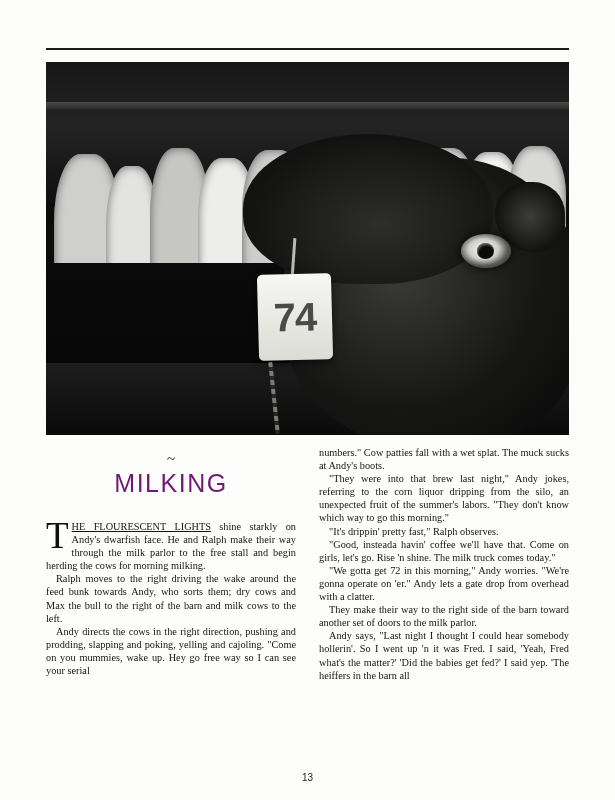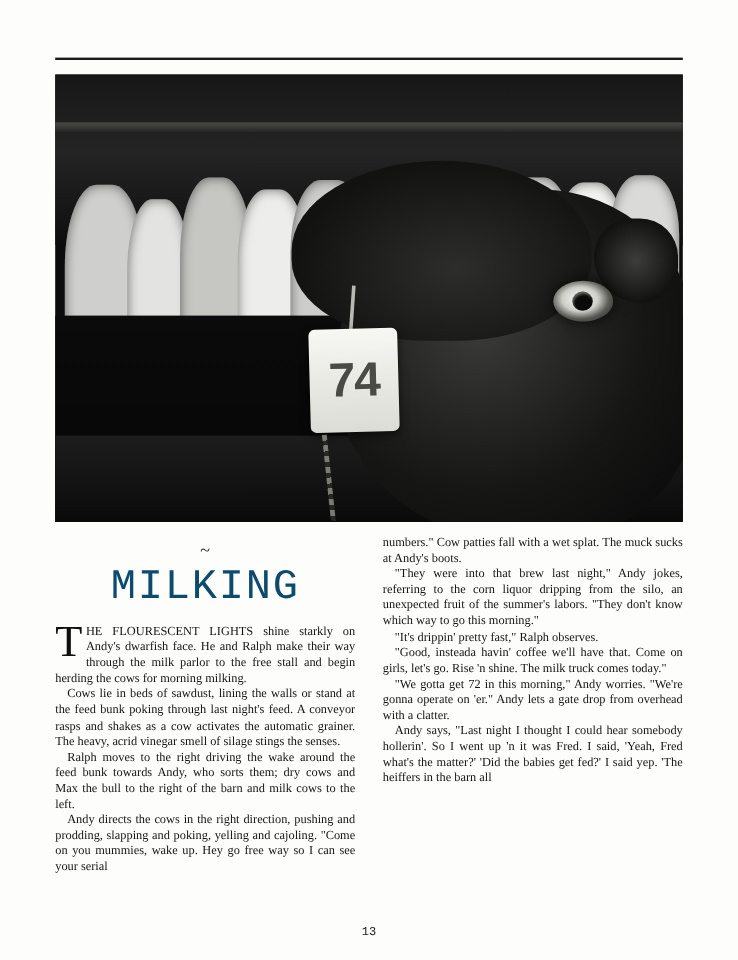--- a/index.html
+++ b/index.html
@@ -165,24 +165,24 @@
     text-align: center;
   }
   .swash {
     font-family: "Liberation Serif", serif;
     font-size: 15px;
     color: #222;
     line-height: 1;
     margin-bottom: 2px;
   }
   .headline {
-    font-family: Liberation Mono, monospace;
-    font-size: 35px;
+    font-family: Liberation Sans, sans-serif;
+    font-size: 25px;
     letter-spacing: 1.5px;
-    color: #0c4a6e;
+    color: #701a75;
     white-space: nowrap;
   }
 
   
   .col {
     position: absolute;
     width: 250px;
     font-size: 10.3px;
     line-height: 13.1px;
     text-align: justify;
@@ -202,30 +202,30 @@
     min-height: 30px;
   }
   .dropcap {
     float: left;
     font-family: "Liberation Serif", serif;
     font-size: 37px;
     line-height: 29px;
     padding: 1px 3px 0 0;
     color: #0f0f0f;
   }
-  .smallcaps { font-variant: small-caps; }
+  .smallcaps { font-variant: small-caps; text-decoration: underline; }
 
   .folio {
     position: absolute;
     left: 0; right: 0;
     top: 772px;
     text-align: center;
     font-size: 10px;
     color: #1a1a1a;
-    font-family: Liberation Mono, monospace;
+    font-family: Liberation Sans, sans-serif;
   }
 </style>
 </head>
 <body>
 
 <div class="page">
 
   <div class="rule"></div>
 
   <div class="photo">
@@ -258,28 +258,28 @@
 
   <div class="headline-wrap">
     <div class="swash">~</div>
     <div class="headline">MILKING</div>
   </div>
 
   <div class="col left">
     <p class="first dropcap-para">
       <span class="dropcap">T</span><span class="smallcaps">HE FLOURESCENT LIGHTS</span><span> shine starkly on Andy's dwarfish face. He and Ralph make their way through the milk parlor to the free stall and begin herding the cows for morning milking.</span>
     </p>
-    <p><span>Cows lie in beds of sawdust, lining the walls or stand at the feed bunk poking through last night's feed. A conveyor rasps and shakes as a cow activates the automatic grainer. The heavy, acrid vinegar smell of silage stings the senses.</span></p>
     <p><span>Ralph moves to the right driving the wake around the feed bunk towards Andy, who sorts them; dry cows and Max the bull to the right of the barn and milk cows to the left.</span></p>
     <p><span>Andy directs the cows in the right direction, pushing and prodding, slapping and poking, yelling and cajoling. "Come on you mummies, wake up. Hey go free way so I can see your serial</span></p>
   </div>
 
   <div class="col right">
     <p class="first"><span>numbers." Cow patties fall with a wet splat. The muck sucks at Andy's boots.</span></p>
     <p><span>"They were into that brew last night," Andy jokes, referring to the corn liquor dripping from the silo, an unexpected fruit of the summer's labors. "They don't know which way to go this morning."</span></p>
     <p><span>"It's drippin' pretty fast," Ralph observes.</span></p>
     <p><span>"Good, insteada havin' coffee we'll have that. Come on girls, let's go. Rise 'n shine. The milk truck comes today."</span></p>
     <p><span>"We gotta get 72 in this morning," Andy worries. "We're gonna operate on 'er." Andy lets a gate drop from overhead with a clatter.</span></p>
+    <p><span>They make their way to the right side of the barn toward another set of doors to the milk parlor.</span></p>
     <p><span>Andy says, "Last night I thought I could hear somebody hollerin'. So I went up 'n it was Fred. I said, 'Yeah, Fred what's the matter?' 'Did the babies get fed?' I said yep. 'The heiffers in the barn all</span></p>
   </div>
 
   <div class="folio">13</div>
 </div>
 
 </body></html>

